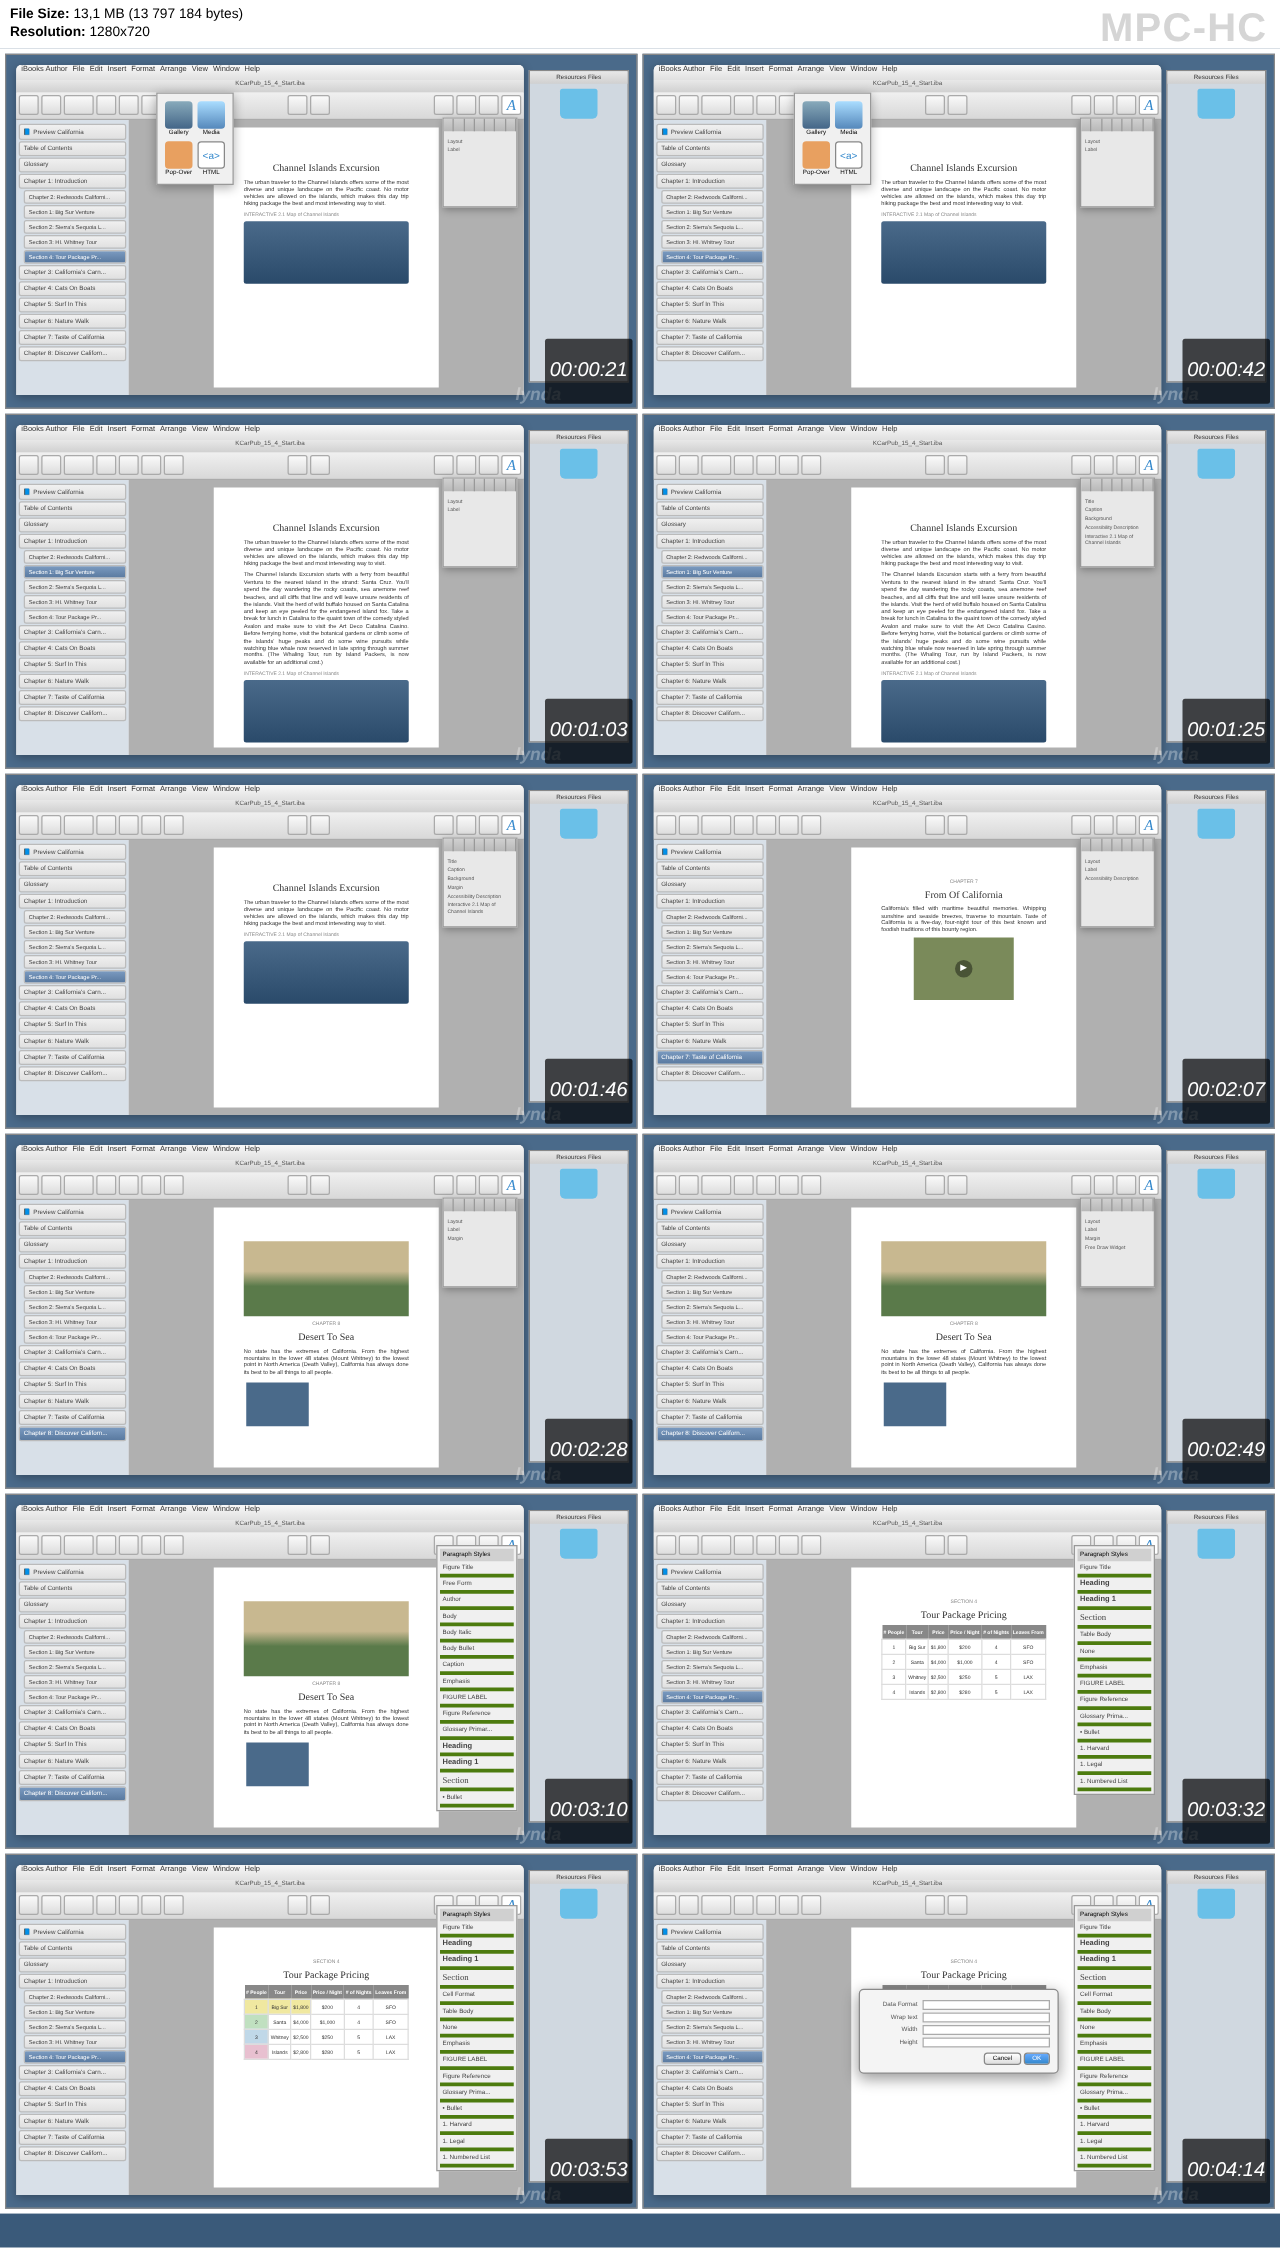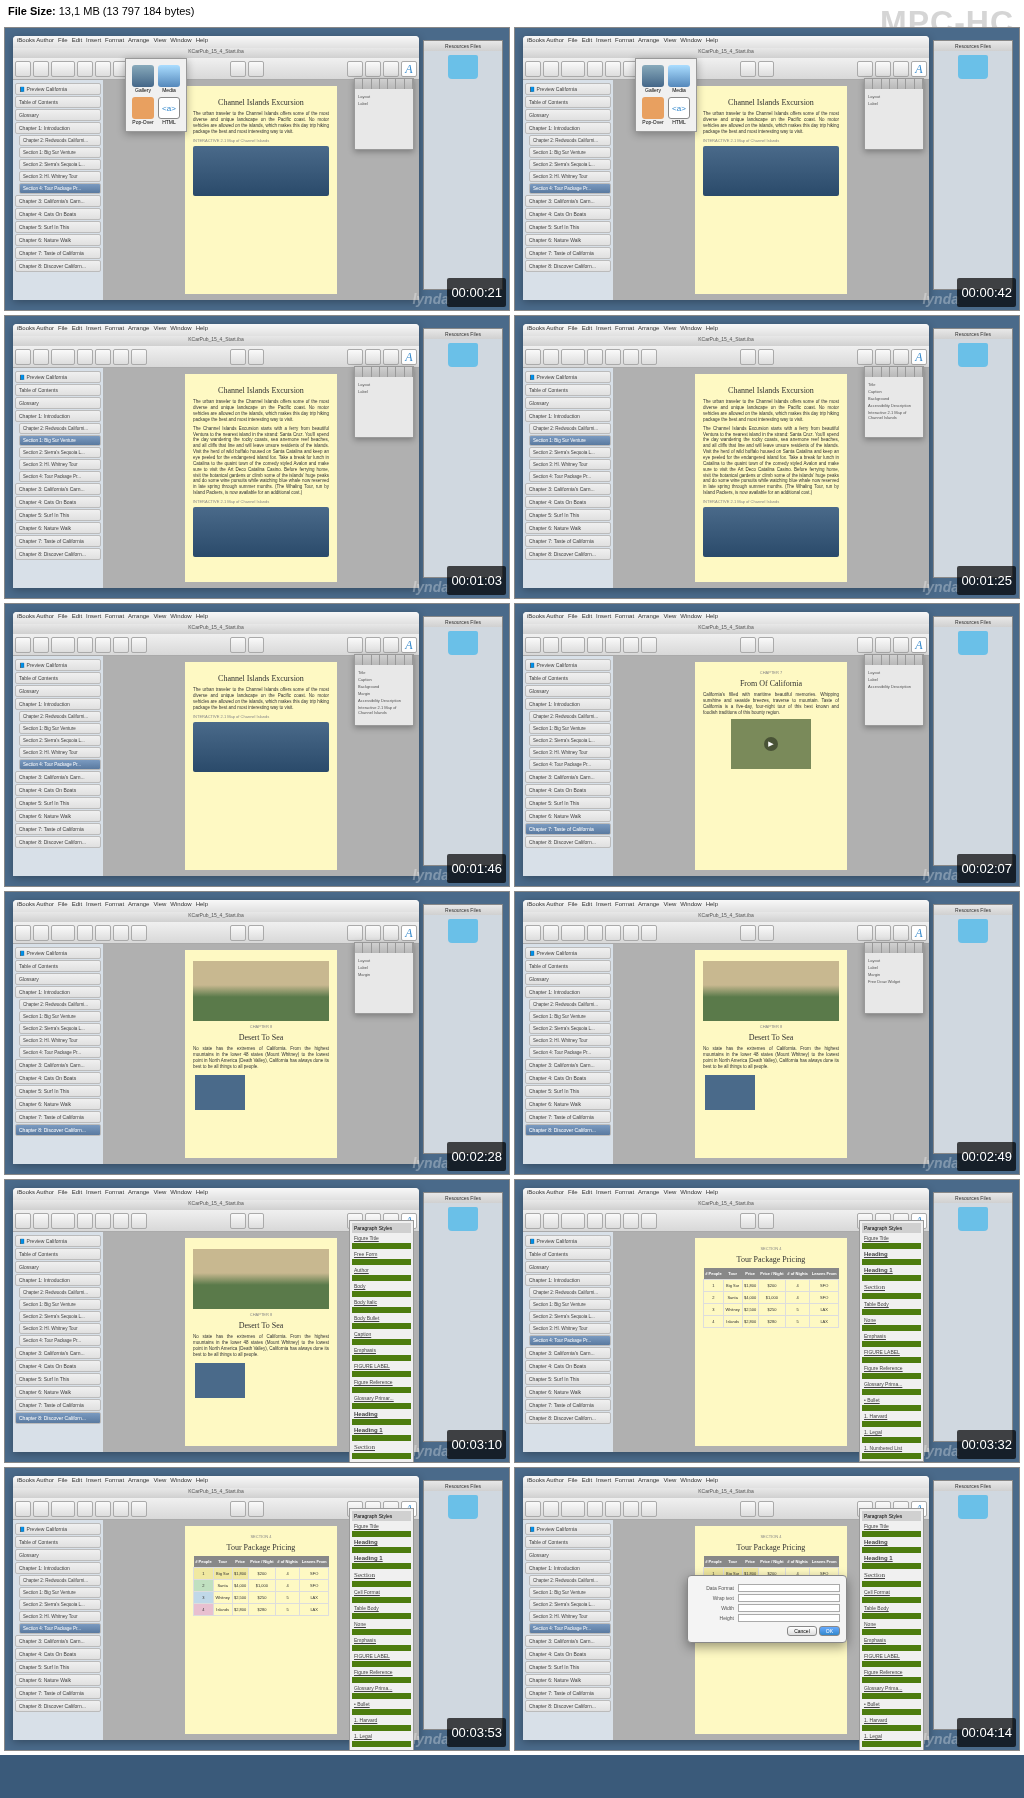--- a/index.html
+++ b/index.html
@@ -1,36 +1,36 @@
 <!DOCTYPE html>
 <html><head>
 <meta charset="utf-8">
 <style>
 * { margin: 0; padding: 0; box-sizing: border-box; }
 body { font-family: -apple-system, 'Helvetica Neue', Arial, sans-serif; background: #3a5a7a; width: 1024px; }
 .file-info { background: #fff; padding: 4px 8px; font-size: 11px; line-height: 1.4; position: relative; }
 .file-info .watermark { position: absolute; right: 10px; top: 0; font-size: 32px; font-weight: bold; color: rgba(150,150,150,0.4); letter-spacing: 1px; }
 .grid { display: grid; grid-template-columns: 1fr 1fr; gap: 4px; padding: 4px; background: #fff; }
 .thumb { position: relative; background: #4a6a8a; height: 284px; overflow: hidden; border: 1px solid #888; }
-.thumb .timestamp { position: absolute; bottom: 3px; right: 3px; background: rgba(0,0,0,0.7); color: #fff; font-size: 13px; padding: 7px 4px; border-radius: 2px; }
+.thumb .timestamp { position: absolute; bottom: 3px; right: 3px; background: rgba(0,0,0,0.7); color: #fff; font-size: 16px; padding: 17px 4px; border-radius: 2px; font-style: italic; }
 .thumb .lynda { position: absolute; bottom: 3px; right: 60px; color: rgba(255,255,255,0.3); font-size: 14px; font-weight: bold; font-style: italic; }
 .mac-window { position: absolute; top: 8px; left: 8px; right: 90px; bottom: 10px; background: #e8e8e8; border-radius: 4px 4px 0 0; display: flex; flex-direction: column; box-shadow: 0 2px 8px rgba(0,0,0,0.3); }
 .menubar { background: linear-gradient(#f8f8f8,#e0e0e0); height: 12px; font-size: 6px; padding: 1px 4px; color: #333; border-radius: 4px 4px 0 0; }
 .menubar span { margin-right: 4px; }
 .titlebar { background: linear-gradient(#e8e8e8,#d0d0d0); height: 10px; font-size: 5px; text-align: center; color: #555; }
 .toolbar { background: linear-gradient(#f0f0f0,#d8d8d8); height: 22px; display: flex; align-items: center; padding: 2px; gap: 2px; border-bottom: 1px solid #aaa; }
 .tbtn { width: 16px; height: 16px; background: linear-gradient(#fafafa,#ddd); border: 1px solid #aaa; border-radius: 2px; }
 .tbtn.wide { width: 24px; }
 .body-area { flex: 1; display: flex; overflow: hidden; }
 .sidebar { width: 90px; background: #d8e0e8; font-size: 5px; padding: 2px; overflow: hidden; }
 .side-item { background: linear-gradient(#f0f0f0,#e0e0e0); border: 1px solid #bbb; border-radius: 2px; margin: 1px 0; padding: 2px 3px; color: #444; white-space: nowrap; overflow: hidden; }
 .side-item.sel { background: linear-gradient(#7a9ac0,#5a7aa0); color: #fff; }
 .side-item.sub { margin-left: 4px; font-size: 4.5px; }
 .canvas { flex: 1; background: #b0b0b0; display: flex; justify-content: center; padding: 6px; overflow: hidden; }
-.page { background: #fef9c3; width: 152px; padding: 8px; font-size: 4.5px; color: #333; }
+.page { background: #ffffff; width: 180px; padding: 24px; font-size: 4.5px; color: #333; }
 .page h2 { font-size: 8px; text-align: center; margin: 4px 0; font-weight: normal; font-family: Georgia, serif; }
 .page p { line-height: 1.3; margin: 3px 0; text-align: justify; }
 .page .img-ph { width: 100%; height: 50px; background: linear-gradient(#4a6a8a,#2a4a6a); margin: 3px 0; border-radius: 2px; }
 .page .img-beach { width: 100%; height: 60px; background: linear-gradient(#c8b890 40%,#5a7a4a 60%); margin: 3px 0; }
 .page .vid-ph { width: 80px; height: 50px; background: #7a8a5a; margin: 3px auto; position: relative; }
 .page .vid-ph::after { content: '▶'; position: absolute; top: 50%; left: 50%; transform: translate(-50%,-50%); color: #fff; background: rgba(0,0,0,0.4); border-radius: 50%; width: 14px; height: 14px; text-align: center; font-size: 7px; line-height: 14px; }
 .page table { width: 100%; font-size: 4px; border-collapse: collapse; margin: 3px 0; }
 .page th { background: #888; color: #fff; padding: 3px 1px; }
 .page td { border: 1px solid #ddd; padding: 3px 1px; text-align: center; }
 .page td.y { background: #f0e8a0; }
@@ -43,36 +43,37 @@
 .insp-body { padding: 3px; min-height: 60px; }
 .insp-row { margin: 2px 0; color: #555; }
 .popup { position: absolute; top: 30px; left: 120px; background: #f0f0f0; border: 1px solid #999; padding: 6px; font-size: 5px; z-index: 10; box-shadow: 0 2px 8px rgba(0,0,0,.3); }
 .popup .icon-grid { display: flex; gap: 4px; }
 .popup .picon { width: 22px; height: 22px; background: linear-gradient(#8ab,#468); border-radius: 3px; }
 .popup .picon.media { background: linear-gradient(#adf,#58b); }
 .side-panel { position: absolute; top: 12px; right: 6px; width: 80px; bottom: 20px; background: #d0d8e0; border: 1px solid #888; font-size: 5px; }
 .sp-folder { width: 30px; height: 24px; background: #6ac0e8; border-radius: 2px 2px 4px 4px; margin: 4px auto; }
 .sp-title { background: linear-gradient(#e8e8e8,#d0d0d0); padding: 2px; text-align: center; font-size: 5px; color: #333; }
 .styles-panel { position: absolute; top: 40px; right: 95px; width: 65px; background: #f0f0f0; border: 1px solid #999; font-size: 5px; padding: 2px; z-index: 5; }
-.style-item { padding: 2px; border-bottom: 6px solid #4d7c0f; color: #444; text-decoration: underline; }
+.style-item { padding: 2px; border-bottom: 3px solid #4d7c0f; color: #444; }
 .style-item.h { font-weight: bold; font-size: 6px; }
 .style-item.s { font-size: 7px; font-family: Georgia; }
 .dialog { position: absolute; top: 50%; left: 50%; transform: translate(-50%,-50%); width: 160px; background: #f4f4f4; border: 1px solid #888; border-radius: 4px; padding: 6px; font-size: 5px; z-index: 20; box-shadow: 0 4px 12px rgba(0,0,0,.4); }
 .dialog .row { display: flex; margin: 2px 0; align-items: center; }
 .dialog .row label { width: 40px; text-align: right; margin-right: 4px; color: #555; }
 .dialog input { flex: 1; height: 8px; border: 1px solid #aaa; font-size: 4px; }
 .dialog .btns { text-align: right; margin-top: 4px; }
 .dialog button { font-size: 5px; padding: 1px 6px; margin-left: 2px; border: 1px solid #888; border-radius: 3px; background: linear-gradient(#fff,#ddd); }
 .dialog button.ok { background: linear-gradient(#6af,#38c); color: #fff; }
 </style>
 </head>
 <body>
 
 <div class="file-info">
   <div><b>File Size:</b> <span>13,1 MB (13 797 184 bytes)</span></div>
+  <div><b>Resolution:</b> <span>1280x720</span></div>
   <div class="watermark">MPC-HC</div>
 </div>
 
 <div class="grid" id="grid">
     <div class="thumb">
       <div class="mac-window">
         <div class="menubar"><span>iBooks Author</span><span>File</span><span>Edit</span><span>Insert</span><span>Format</span><span>Arrange</span><span>View</span><span>Window</span><span>Help</span></div>
         <div class="titlebar">KCarPub_15_4_Start.iba</div>
         <div class="toolbar">
           <div class="tbtn"></div>

